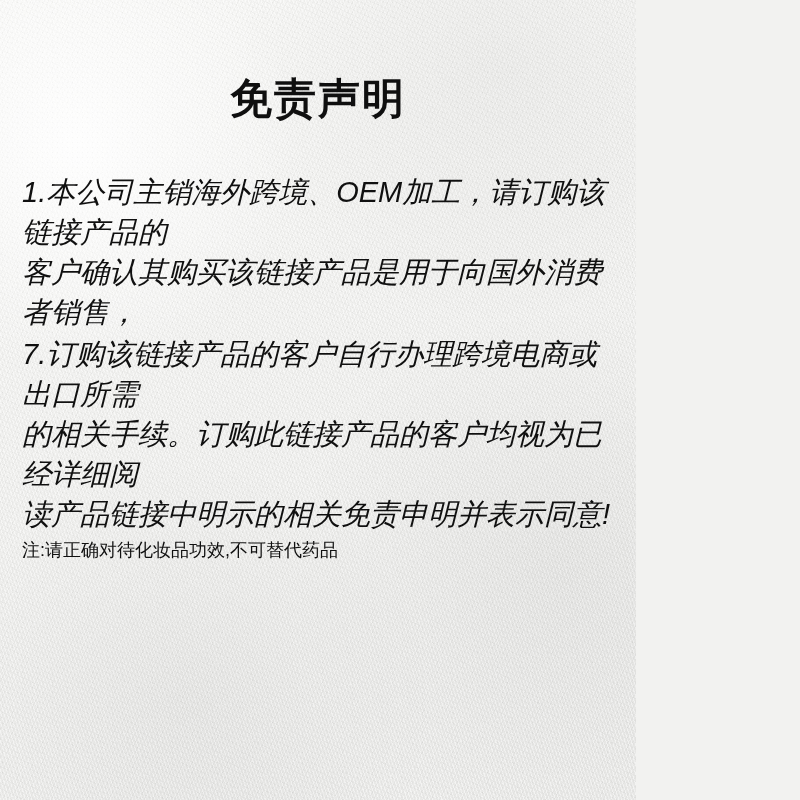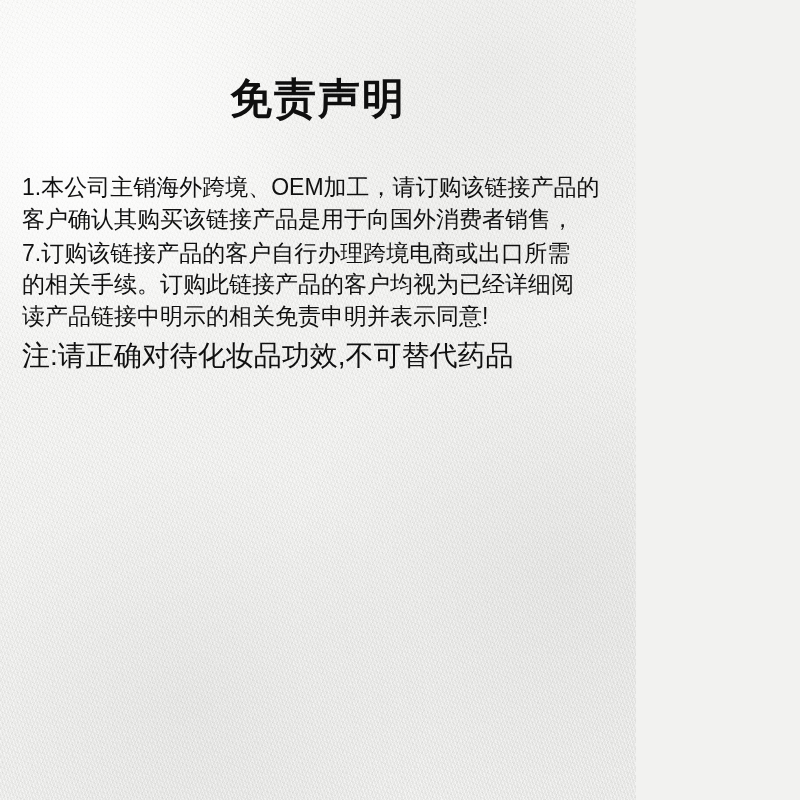--- a/index.html
+++ b/index.html
@@ -66,30 +66,31 @@
   #clauses {
     margin: 0;
     padding: 0;
     list-style: none;
     margin-top: 50px;
   }
 
   .clause {
     display: block;
     color: #101010;
-    font-size: 23px;
+    font-size: 29px;
     line-height: 1.38;
     margin-bottom: 2px;
     white-space: pre-line;
+    font-style: italic;
   }
 
   .note {
     display: block;
     color: #101010;
-    font-size: 28px;
+    font-size: 18px;
     line-height: 1.38;
     margin-top: 4px;
   }
 </style>
 </head>
 <body>
 
 <div id="page">
   <div id="grain"></div>
 

